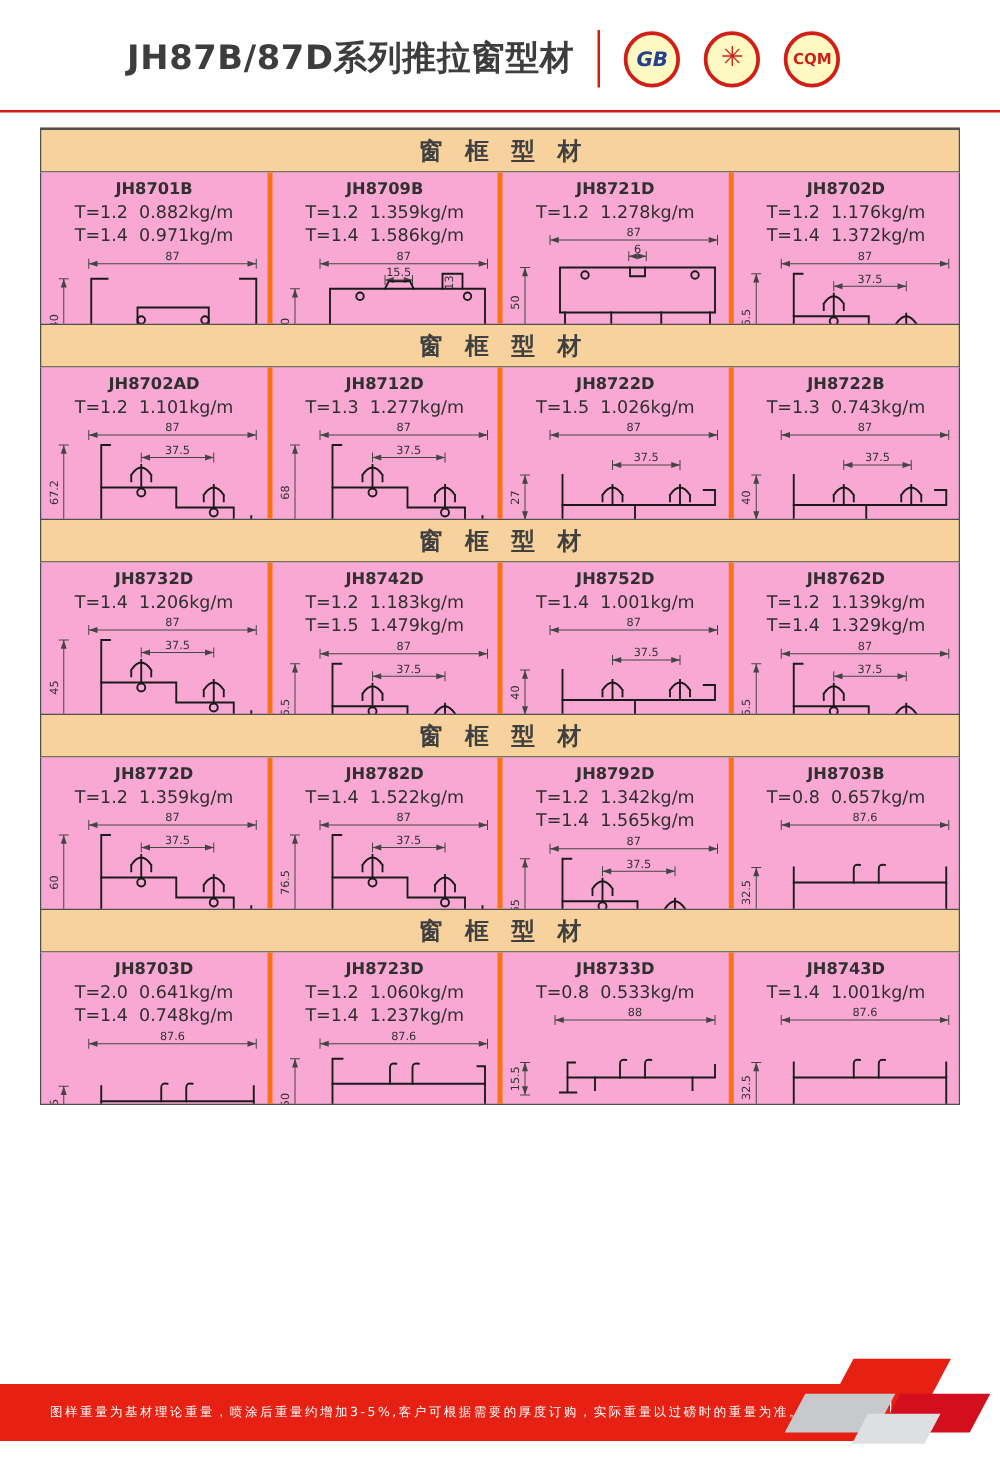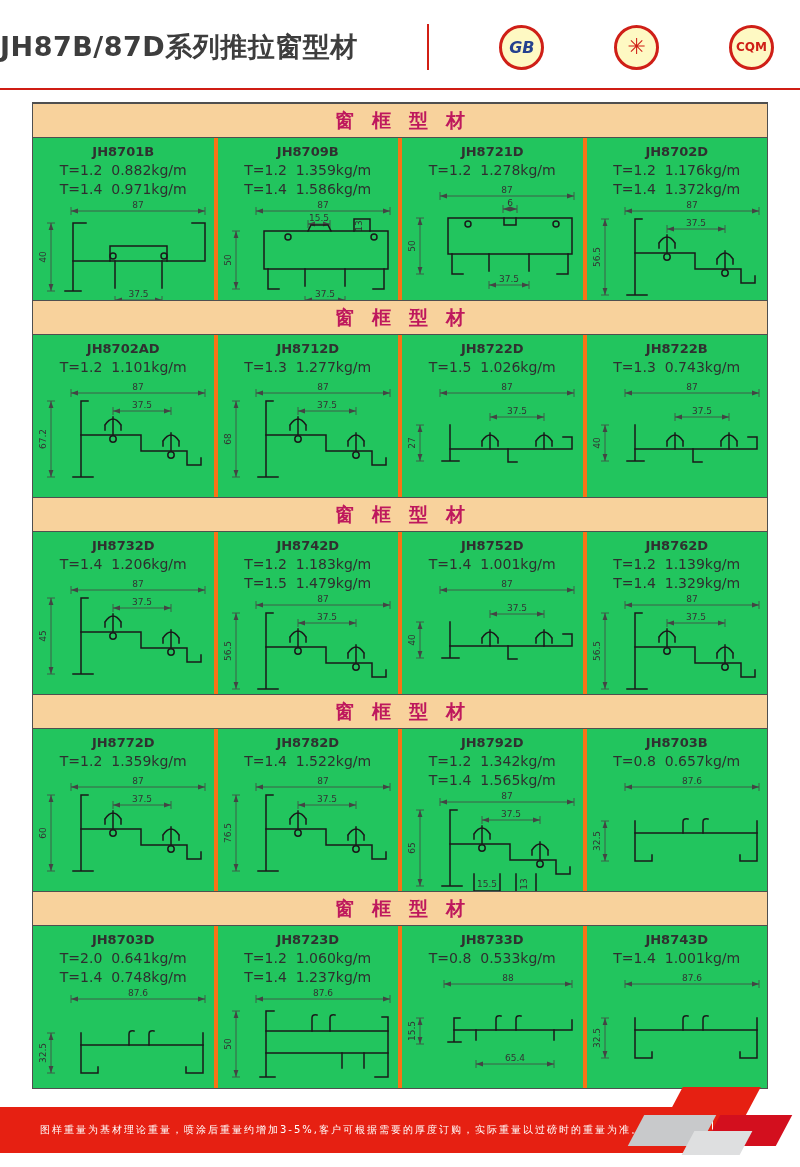--- a/index.html
+++ b/index.html
@@ -1,38 +1,38 @@
 <!DOCTYPE html>
 <html><head>
 <meta charset="utf-8">
 <style>
   html,body{margin:0;padding:0;}
   body{
     width:800px;height:1167px;position:relative;background:#ffffff;overflow:hidden;
     font-family:"DejaVu Sans","Liberation Sans",sans-serif;color:#333;
   }
   
-  .header{position:absolute;top:24px;left:0;right:26px;display:flex;justify-content:space-between;align-items:center;gap:19px;}
+  .header{position:absolute;top:24px;left:0;right:26px;display:flex;justify-content:center;align-items:center;gap:19px;}
   .titleblock{text-align:right;}
   .title{font-size:27px;font-weight:bold;color:#3d3d3d;letter-spacing:0.5px;line-height:1.05;}
   .subtitle{font-size:11px;color:#5a5a5a;word-spacing:5px;margin-top:3px;letter-spacing:0.5px;}
   .hdr-sep{width:2px;height:46px;background:#d21f14;}
   .logo{width:45px;height:45px;border-radius:50%;border:3px solid #cf1f17;box-sizing:border-box;
         display:flex;align-items:center;justify-content:center;font-weight:bold;color:#cf1f17;background:#fef9c3;}
   .logo.gb span{font-style:italic;font-size:16px;color:#24418e;}
   .logo.star span{font-size:22px;line-height:1;}
   .logo.cqm span{font-size:12px;letter-spacing:0;}
   .redline{position:absolute;top:88px;left:0;width:800px;height:2px;background:#cf1d14;}
   
   .table{position:absolute;top:102px;left:32px;width:736px;}
   .section-bar{height:33px;background:#f8d29c;border:1px solid #4f4f4f;border-top:none;
                display:flex;align-items:center;justify-content:center;}
   .section-bar.first{border-top:2px solid #4f4f4f;}
-  .section-bar-label{font-size:19px;font-weight:bold;color:#be185d;letter-spacing:18px;padding-left:18px;}
-  .row{display:flex;border:1px solid #4f4f4f;border-top:none;height:163px;box-sizing:border-box;background:#22c55e;}
+  .section-bar-label{font-size:19px;font-weight:bold;color:#404040;letter-spacing:18px;padding-left:18px;}
+  .row{display:flex;border:1px solid #4f4f4f;border-top:none;height:122px;box-sizing:border-box;background:#f9a8d4;}
   .cell{flex:1;border-left:4px solid #f97316;display:flex;flex-direction:column;align-items:center;
         padding-top:6px;box-sizing:border-box;overflow:hidden;}
   .cell:first-child{border-left:none;}
   .code{font-size:13px;font-weight:600;color:#303030;line-height:1.3;}
   .weight{font-size:14px;color:#2f2f2f;line-height:1.35;white-space:pre;}
   .draw{margin-top:auto;}
   svg .dim{stroke:#444;stroke-width:0.8;}
   svg .dlab{font-size:9px;fill:#333;font-family:"DejaVu Sans","Liberation Sans",sans-serif;}
   svg .prof{stroke:#1a1a1a;stroke-width:1.5;fill:none;stroke-linecap:square;stroke-linejoin:miter;}
   svg .ah{fill:#444;stroke:none;}

